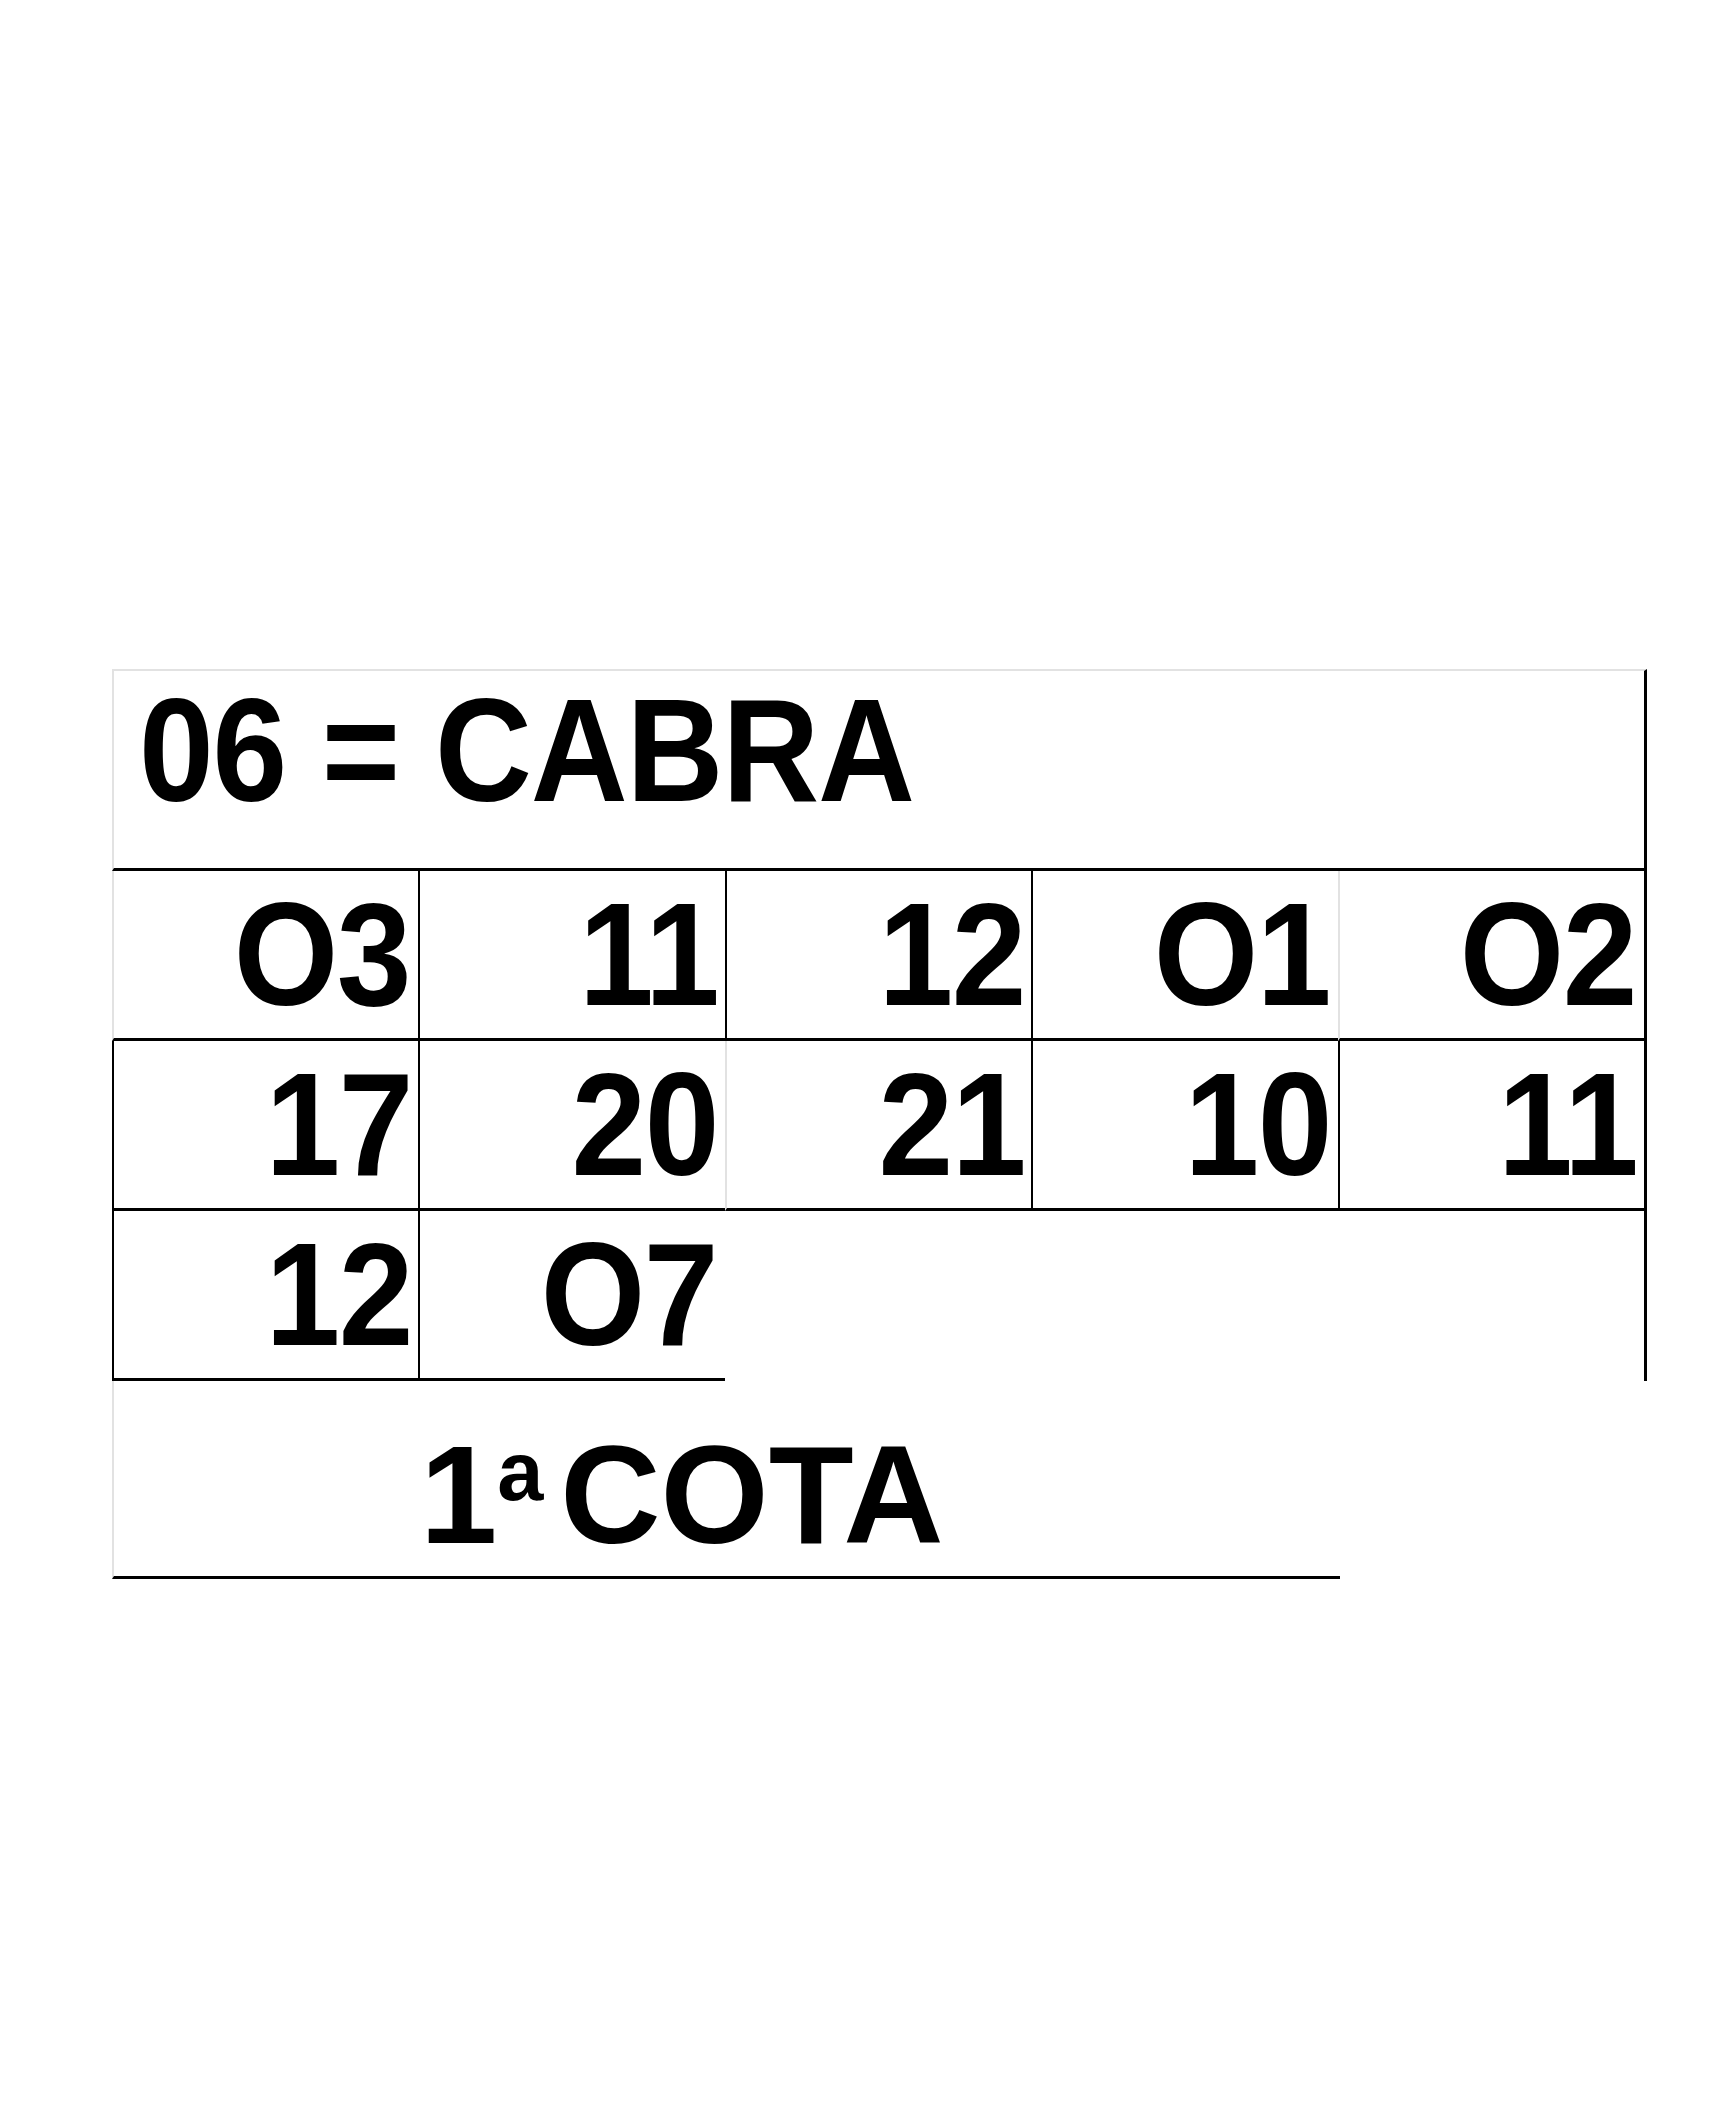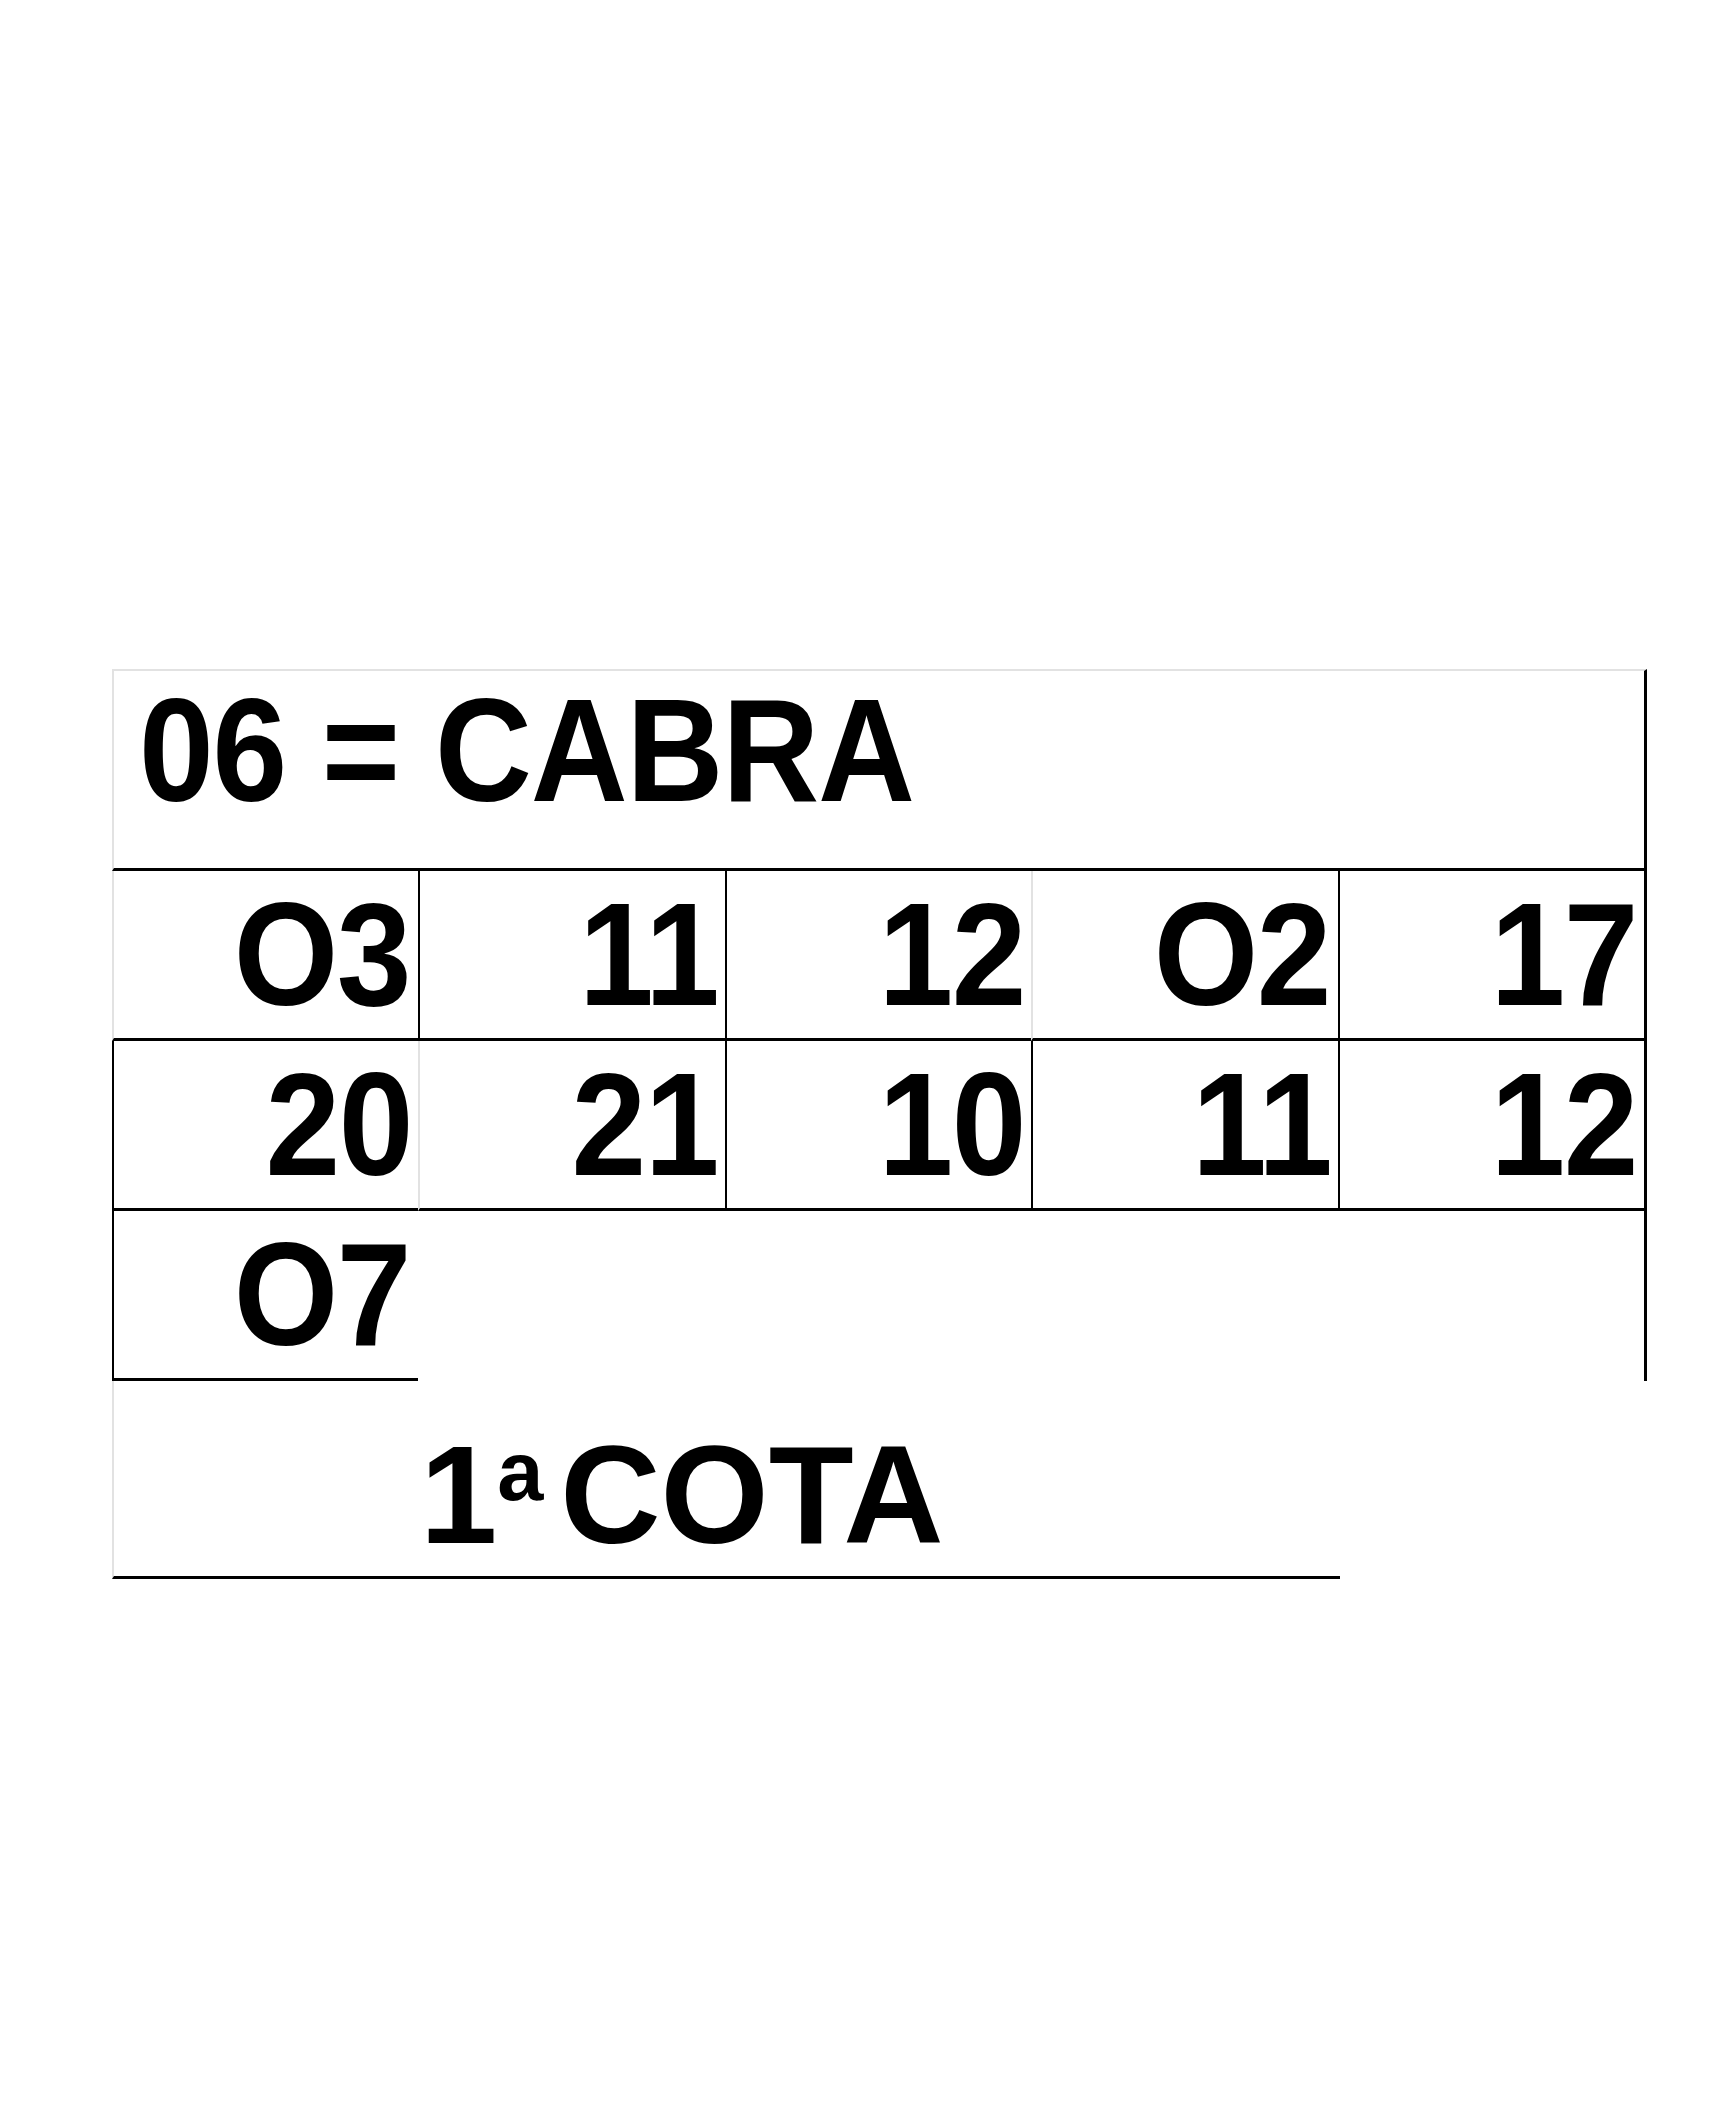--- a/index.html
+++ b/index.html
@@ -108,20 +108,23 @@
 
     <div class="cell first">
         <span>O3</span>
       </div>
     <div class="cell">
         <span>11</span>
       </div>
     <div class="cell">
         <span>12</span>
       </div>
+    <div class="cell">
+        <span>O1</span>
+      </div>
 
     <div class="cell first">
         <span>O2</span>
       </div>
     <div class="cell">
         <span>17</span>
       </div>
     <div class="cell">
         <span>20</span>
       </div>

